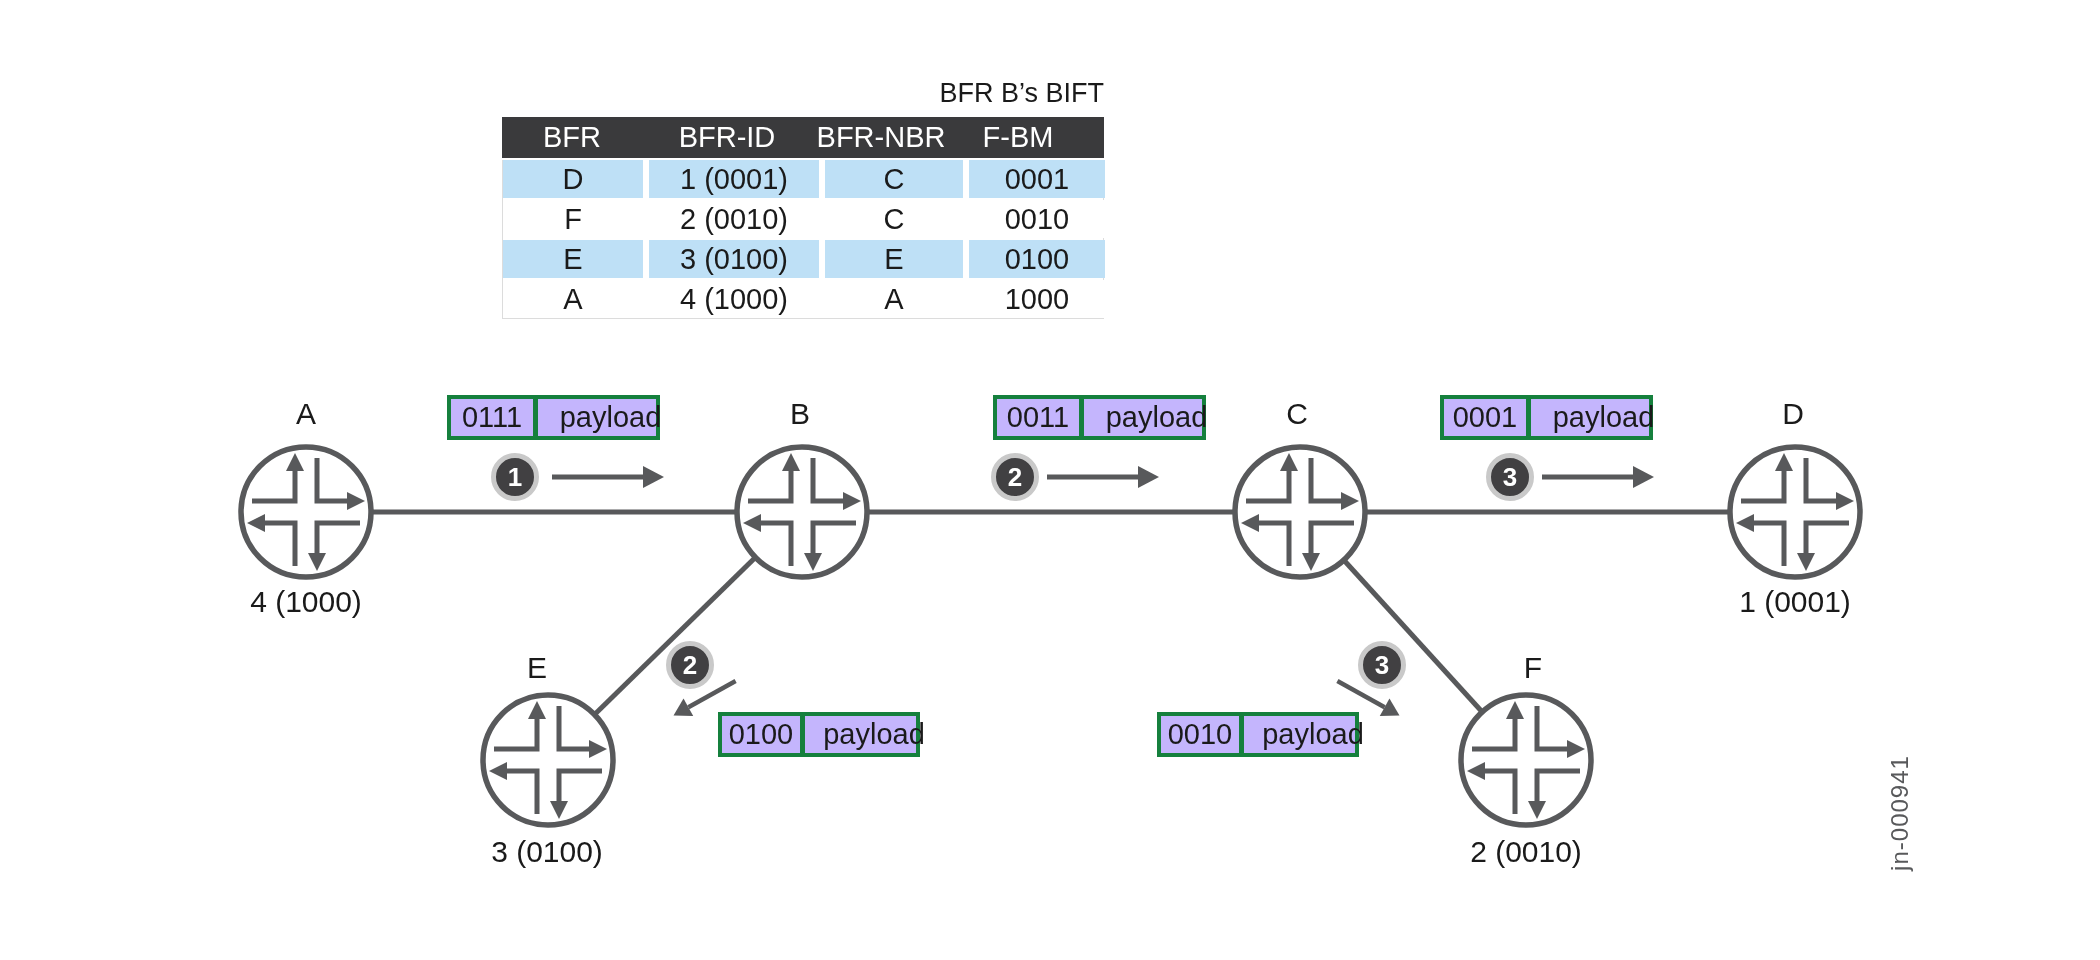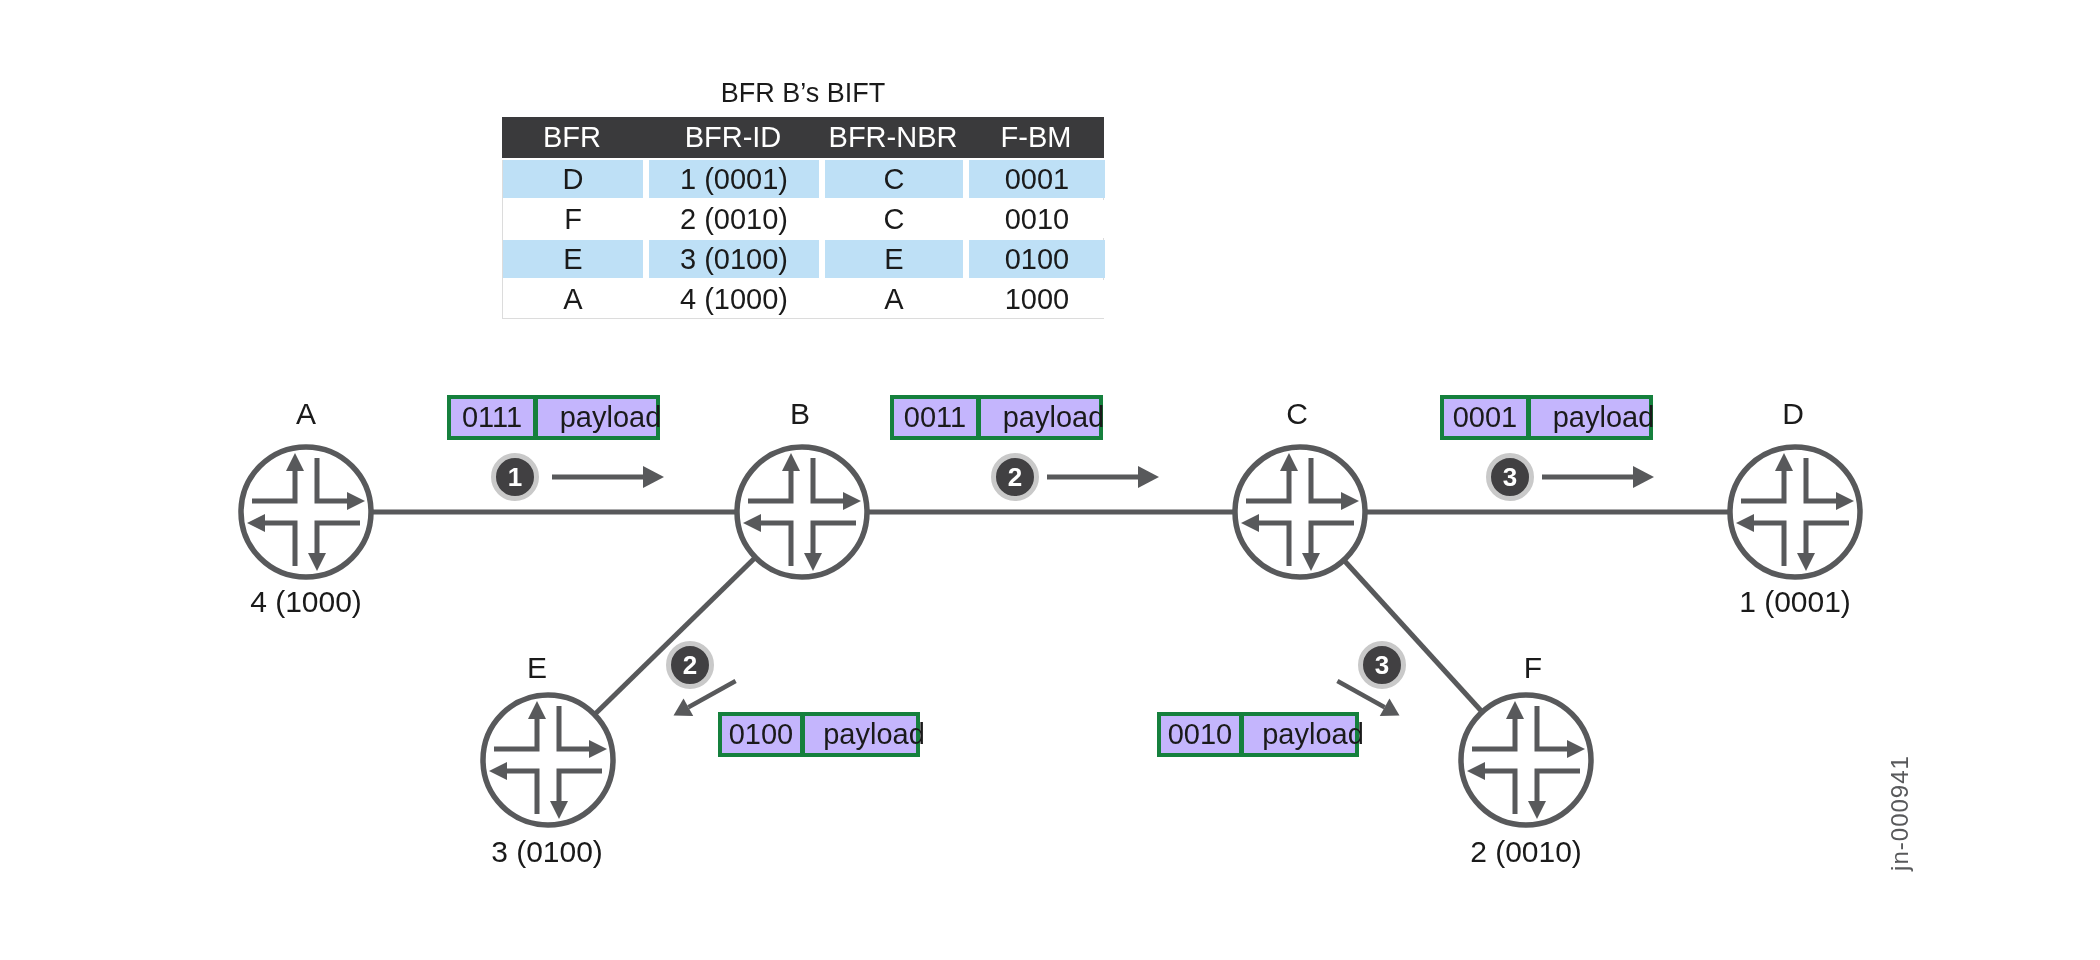--- a/index.html
+++ b/index.html
@@ -5,25 +5,25 @@
   html,body{margin:0;padding:0;background:#fff;}
   #canvas{
     position:relative;width:2100px;height:960px;background:#ffffff;overflow:hidden;
     font-family:"Liberation Sans",sans-serif;color:#1a1a1a;
   }
   *{box-sizing:border-box;}
 
   
   .bift-title{
     position:absolute;left:502px;top:78px;width:602px;height:30px;
-    text-align:center;font-size:27px;line-height:30px;color:#1a1a1a;
+    text-align:right;font-size:27px;line-height:30px;color:#1a1a1a;
   }
   .bift{position:absolute;left:502px;top:117px;width:602px;}
   .bift-head{
-    display:grid;grid-template-columns:140px 170px 138px 136px;column-gap:6px;
+    display:grid;grid-template-columns:140px 170px 138px 136px;
     background:#3a3a3c;color:#ffffff;height:41px;
   }
   .bift-head > div{
     display:flex;align-items:center;justify-content:center;font-size:29px;
   }
   .bift-body{
     margin-top:2px;display:grid;grid-template-columns:140px 170px 138px 136px;
     column-gap:6px;row-gap:2px;background:#ffffff;
     border:1px solid #dcdcdc;border-top:none;padding:0;
   }
@@ -142,21 +142,21 @@
   <svg class="links" width="2100" height="960">
     <line x1="306" y1="512" x2="1795" y2="512" stroke="#58595b" stroke-width="5"></line>
     <line x1="802" y1="512" x2="548" y2="760" stroke="#58595b" stroke-width="5"></line>
     <line x1="1300" y1="512" x2="1526" y2="760" stroke="#58595b" stroke-width="5"></line>
   </svg>
 
   <div class="packet" style="left:447px;top:395px;">
     <div class="pcell bits">0111</div>
     <div class="pcell pay">payload</div>
   </div>
-  <div class="packet" style="left:890px;top:395px;">
+  <div class="packet" style="left:993px;top:395px;">
     <div class="pcell bits">0011</div>
     <div class="pcell pay">payload</div>
   </div>
   <div class="packet" style="left:1440px;top:395px;">
     <div class="pcell bits">0001</div>
     <div class="pcell pay">payload</div>
   </div>
   <div class="packet small" style="left:718px;top:712px;">
     <div class="pcell bits">0100</div>
     <div class="pcell pay">payload</div>

